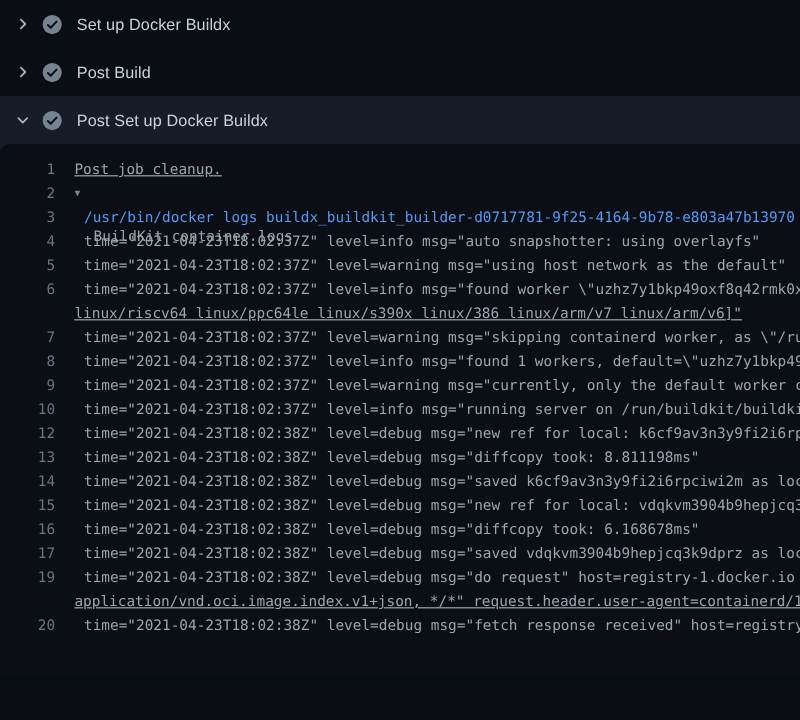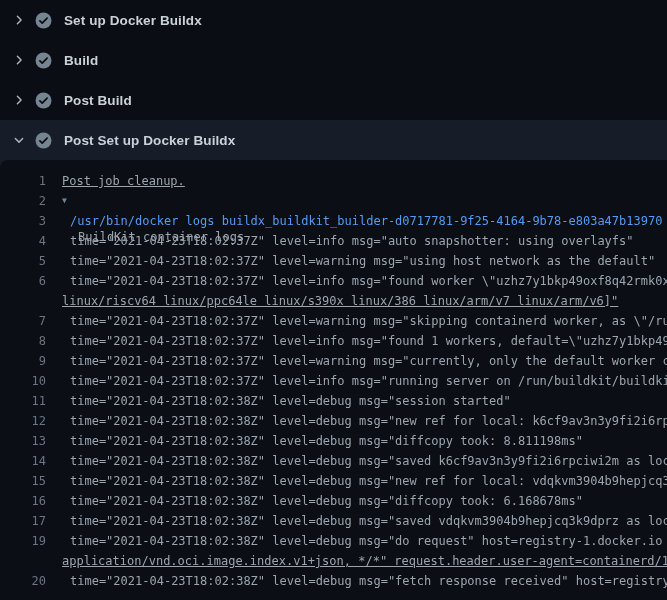--- a/index.html
+++ b/index.html
@@ -18,21 +18,21 @@
     width:667px;height:600px;overflow:hidden;
     background:var(--page-bg);
     font-family:"Liberation Sans",sans-serif;
   }
   
   .steps{width:100%;}
   .step{display:flex;align-items:center;height:40px;padding:0 16px 0 11px;cursor:pointer;box-sizing:border-box;}
   .step.expanded{height:40px;background:var(--header-bg);}
   .chev{width:15px;height:15px;display:flex;align-items:center;justify-content:center;margin-right:9px;color:var(--icon-chev);flex:none;}
   .check{display:flex;align-items:center;margin-right:12px;flex:none;}
-  .step-label{font-size:13.5px;font-weight:700;color:var(--txt-title);letter-spacing:.1px;}
+  .step-label{font-size:13.5px;font-weight:400;color:var(--txt-title);letter-spacing:.1px;}
   
   .log-wrap{background:var(--header-bg);height:442px;}
   .log{
     background:var(--log-bg);
     border-top-left-radius:8px;
     height:100%;box-sizing:border-box;
     padding-top:11px;
     font-family:"DejaVu Sans Mono","Liberation Mono",monospace;
     font-size:12px;
     overflow:hidden;
@@ -59,62 +59,48 @@
     </span>
     <span class="check">
       <svg width="17" height="17" viewBox="0 0 16 16">
           <circle cx="8" cy="8" r="7.5" fill="#768390"></circle>
           <path d="M4.6 8.3l2.2 2.2 4.6-4.8" stroke="#0b0e14" stroke-width="1.6" fill="none" stroke-linecap="round" stroke-linejoin="round"></path>
         </svg>
     </span>
     <span class="step-label">Set up Docker Buildx</span>
   </div>
 
+
   <div class="step">
     <span class="chev">
       <svg width="14" height="14" viewBox="0 0 16 16" fill="none">
           <path d="M6.2 3.8 10.4 8l-4.2 4.2" stroke="currentColor" stroke-width="1.7" stroke-linecap="round" stroke-linejoin="round"></path>
         </svg>
     </span>
     <span class="check">
       <svg width="17" height="17" viewBox="0 0 16 16">
           <circle cx="8" cy="8" r="7.5" fill="#768390"></circle>
           <path d="M4.6 8.3l2.2 2.2 4.6-4.8" stroke="#0b0e14" stroke-width="1.6" fill="none" stroke-linecap="round" stroke-linejoin="round"></path>
         </svg>
     </span>
-    <span class="step-label">Build</span>
-  </div>
-
-  <div class="step">
+    <span class="step-label">Post Build</span>
+  </div>
+
+  <div class="step expanded">
     <span class="chev">
       <svg width="14" height="14" viewBox="0 0 16 16" fill="none">
-          <path d="M6.2 3.8 10.4 8l-4.2 4.2" stroke="currentColor" stroke-width="1.7" stroke-linecap="round" stroke-linejoin="round"></path>
+          <path d="M3.8 6.2 8 10.4l4.2-4.2" stroke="currentColor" stroke-width="1.7" stroke-linecap="round" stroke-linejoin="round"></path>
         </svg>
     </span>
     <span class="check">
       <svg width="17" height="17" viewBox="0 0 16 16">
           <circle cx="8" cy="8" r="7.5" fill="#768390"></circle>
           <path d="M4.6 8.3l2.2 2.2 4.6-4.8" stroke="#0b0e14" stroke-width="1.6" fill="none" stroke-linecap="round" stroke-linejoin="round"></path>
         </svg>
     </span>
-    <span class="step-label">Post Build</span>
-  </div>
-
-  <div class="step expanded">
-    <span class="chev">
-      <svg width="14" height="14" viewBox="0 0 16 16" fill="none">
-          <path d="M3.8 6.2 8 10.4l4.2-4.2" stroke="currentColor" stroke-width="1.7" stroke-linecap="round" stroke-linejoin="round"></path>
-        </svg>
-    </span>
-    <span class="check">
-      <svg width="17" height="17" viewBox="0 0 16 16">
-          <circle cx="8" cy="8" r="7.5" fill="#768390"></circle>
-          <path d="M4.6 8.3l2.2 2.2 4.6-4.8" stroke="#0b0e14" stroke-width="1.6" fill="none" stroke-linecap="round" stroke-linejoin="round"></path>
-        </svg>
-    </span>
     <span class="step-label">Post Set up Docker Buildx</span>
   </div>
 
 </div>
 
 <div class="log-wrap">
   <div class="log">
 
     <div class="row">
       <span class="num">1</span>
@@ -165,24 +151,20 @@
     <div class="row">
       <span class="num">9</span>
       <span class="txt i1">time="2021-04-23T18:02:37Z" level=warning msg="currently, only the default worker ca</span>
     </div>
 
     <div class="row">
       <span class="num">10</span>
       <span class="txt i1">time="2021-04-23T18:02:37Z" level=info msg="running server on /run/buildkit/buildkit</span>
     </div>
 
-    <div class="row">
-      <span class="num">11</span>
-      <span class="txt i1">time="2021-04-23T18:02:38Z" level=debug msg="session started"</span>
-    </div>
 
     <div class="row">
       <span class="num">12</span>
       <span class="txt i1">time="2021-04-23T18:02:38Z" level=debug msg="new ref for local: k6cf9av3n3y9fi2i6rpc</span>
     </div>
 
     <div class="row">
       <span class="num">13</span>
       <span class="txt i1">time="2021-04-23T18:02:38Z" level=debug msg="diffcopy took: 8.811198ms"</span>
     </div>

